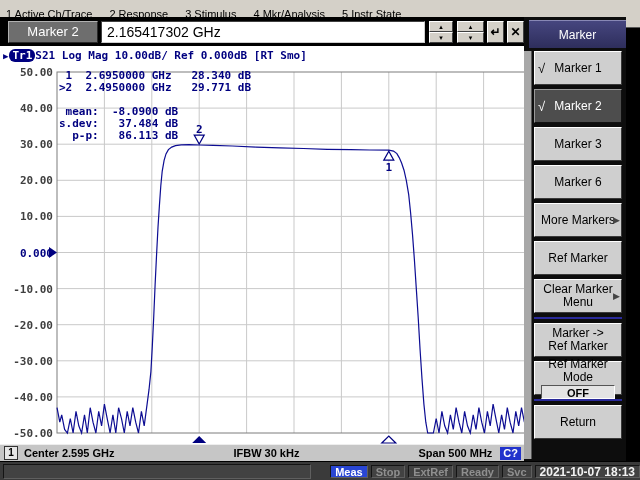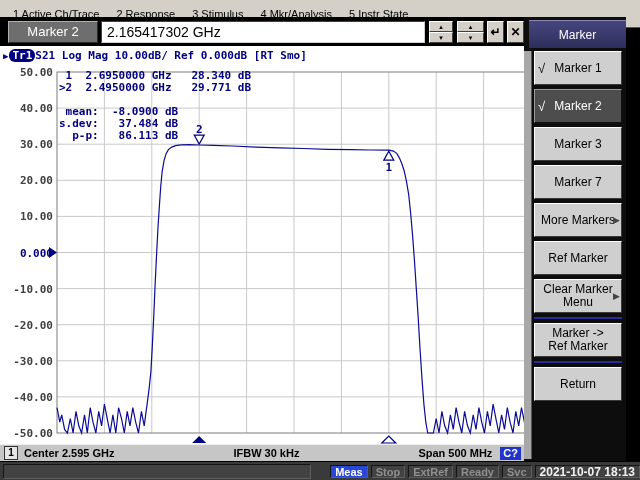--- a/index.html
+++ b/index.html
@@ -1,21 +1,21 @@
 <!DOCTYPE html>
 <html><head>
 <meta charset="utf-8">
 <style>
   html,body{margin:0;padding:0;}
   body{width:640px;height:480px;position:relative;background:#000;overflow:hidden;
        font-family:"Liberation Sans",sans-serif;-webkit-font-smoothing:none;}
 
   
   #menu-bar{position:absolute;left:0;top:0;width:640px;height:28px;background:#d4d0c8;
-            display:flex;align-items:center;padding-left:13px;box-sizing:border-box;
+            display:flex;align-items:center;padding-left:6px;box-sizing:border-box;
             font-size:11px;color:#000;border-bottom:1px solid #555;}
   .menu-item{margin-right:17px;white-space:nowrap;}
 
   
   #entry-bar{position:absolute;left:0;top:17px;width:538px;height:29px;background:#000;
              display:flex;align-items:center;}
   .entry-label{margin-left:8px;width:88px;height:20px;line-height:20px;text-align:center;
                background:#6e6e6e;color:#fff;font-size:13px;
                border:1px solid;border-color:#b0b0b0 #2a2a2a #2a2a2a #b0b0b0;}
   .entry-input{margin-left:3px;width:312px;height:18px;line-height:18px;background:#fff;color:#000;
@@ -193,38 +193,42 @@
         <span class="sb-label">Marker 1</span>
       </div>
       <div class="sb-btn selected">
         <span class="check">√</span>
         <span class="sb-label">Marker 2</span>
       </div>
       <div class="sb-btn">
         <span class="sb-label">Marker 3</span>
       </div>
       <div class="sb-btn">
-        <span class="sb-label">Marker 7</span>
+        <span class="sb-label">Marker 6</span>
       </div>
       <div class="sb-btn">
         <span class="sb-label">More Markers</span>
         <span class="submenu-arrow">▶</span>
       </div>
       <div class="sb-btn">
         <span class="sb-label">Ref Marker</span>
       </div>
       <div class="sb-btn">
         <span class="sb-label">Clear Marker
 Menu</span>
         <span class="submenu-arrow">▶</span>
       </div>
       <div class="sb-sep"></div>
       <div class="sb-btn">
         <span class="sb-label">Marker -&gt;
 Ref Marker</span>
+      </div>
+      <div class="sb-btn">
+        <span class="sb-label">Ref Marker Mode</span>
+        <div class="mode-state">OFF</div>
       </div>
       <div class="sb-sep"></div>
       <div class="sb-btn">
         <span class="sb-label">Return</span>
       </div>
     </div>
 </div>
 
 <div id="status-bar">
   <div class="status-msg"></div>

